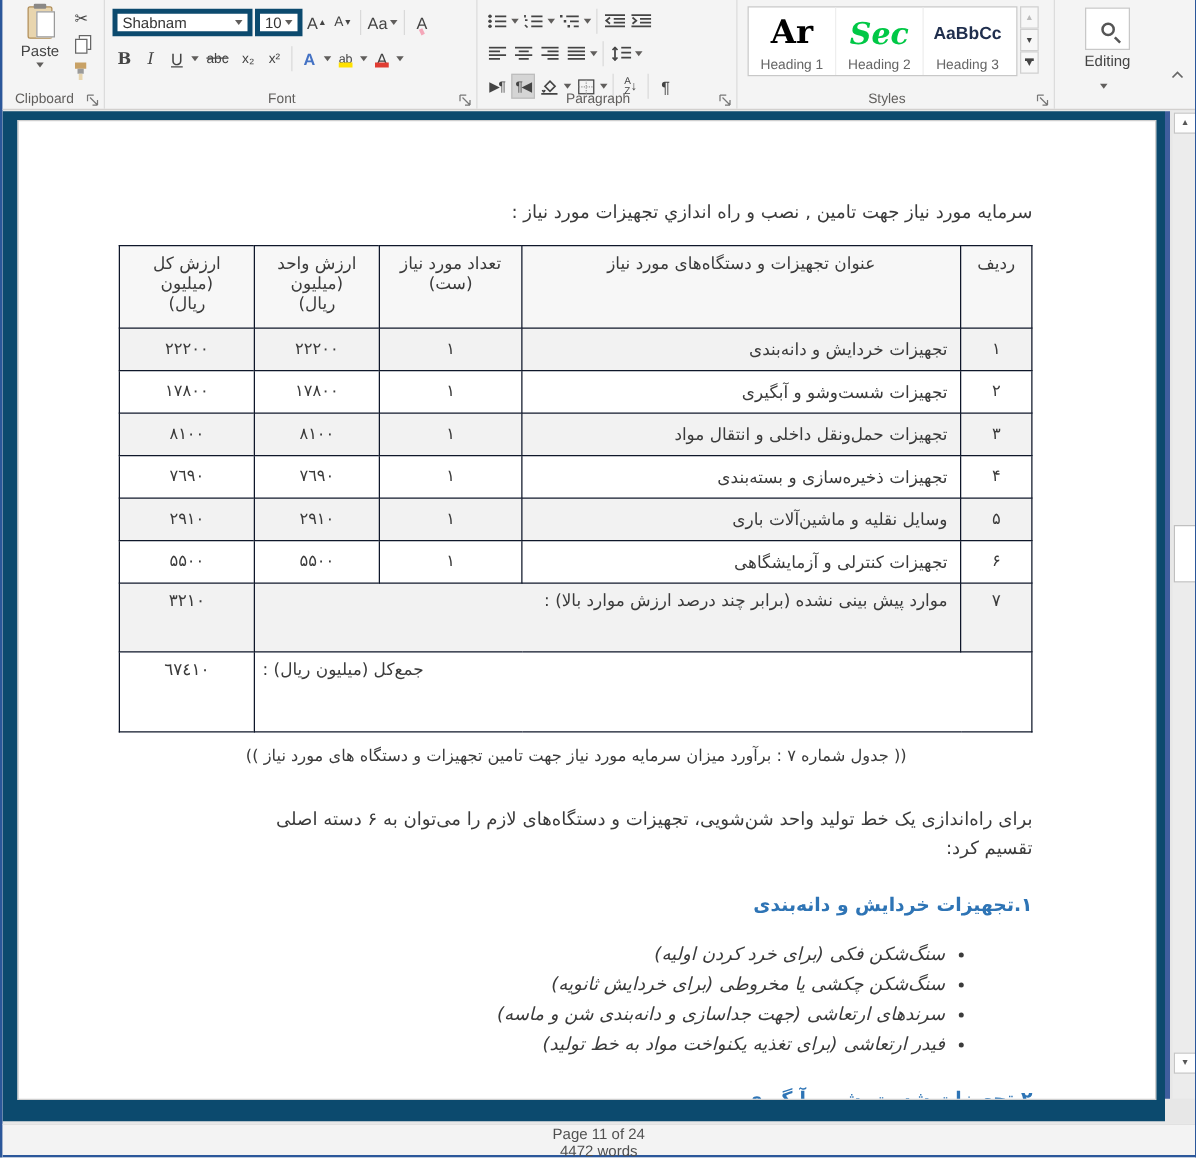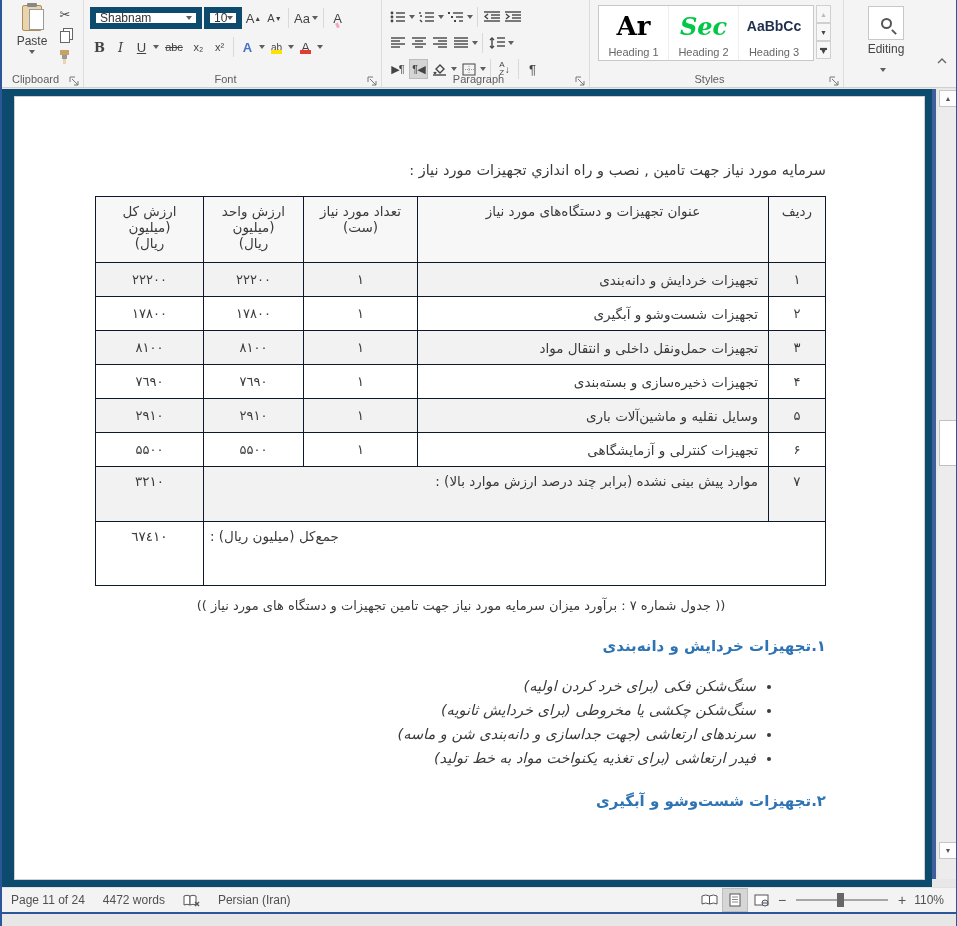--- a/index.html
+++ b/index.html
@@ -28,21 +28,21 @@
   .clipb { width:20px; height:26px; background:#e8d5ae; border:1px solid #b08d57; border-radius:2px; position:relative; }
   .clipb:before { content:""; position:absolute; left:4px; top:-3px; width:10px; height:4px; background:#8a8886; border-radius:1px; }
   .clipb:after { content:""; position:absolute; left:6px; top:3px; width:13px; height:19px; background:#fff; border:1px solid #9a9a9a; }
   .paste-txt { font-size:12px; color:#444; margin-top:3px; }
   .mini-col { position:absolute; left:52px; top:5px; width:24px; display:flex; flex-direction:column; gap:2px; }
   .mini { width:22px; height:19px; }
   .copyic { width:10px; height:12px; border:1px solid #666; background:#fff; box-shadow:3px -3px 0 -1px #fff, 3px -3px 0 0 #666; margin-top:3px; }
 
   
   .g-font { width:298px; }
-  .combo { background:#fff; border:6px solid #0c4a6e; height:22px; display:flex; align-items:center;
+  .combo { background:#fff; border:4px solid #0c4a6e; height:22px; display:flex; align-items:center;
            justify-content:space-between; padding:0 4px; font-size:12px; color:#333; cursor:pointer; }
   .frow { display:flex; align-items:center; gap:2px; margin:3px 2px 0 2px; }
   .lbtn { font-size:13px; width:19px; height:20px; }
   .colorbar { position:relative; }
   .colorbar i { position:absolute; left:3px; right:3px; bottom:2px; height:4px; }
   .vsep { width:1px; height:20px; background:#d9d9d9; margin:0 2px; }
 
   
   .g-para { width:208px; }
 
@@ -98,23 +98,23 @@
   ul.bullets li { margin-right:70px; margin-bottom:1px; }
   .clippedhead { margin-top:22px; }
 
   
   .vscroll { position:absolute; left:936px; top:89px; width:20px; height:790px; background:#ececec; }
   .sbtn { position:absolute; left:1px; width:18px; height:17px; background:#fdfdfd; border:1px solid #c5c5c5;
           display:flex; align-items:center; justify-content:center; font-size:7px; color:#555; cursor:pointer; }
   .vthumb { position:absolute; left:1px; top:331px; width:18px; height:46px; background:#fff; border:1px solid #c0c0c0; cursor:grab; }
 
   
-  .statusbar { position:absolute; left:0; right:0; bottom:12px; height:27px; background:#f3f3f3;
+  .statusbar { position:absolute; left:0; right:0; bottom:0; height:27px; background:#f3f3f3;
                border-top:1px solid #e1e1e1; border-bottom:2px solid #2b579a;
-               display:flex; align-items:center; font-size:12px; color:#505050; }
+               display:flex; align-items:center; font-size:12px; color:#505050;flex-direction:column; }
   .sitem { padding:0 9px; height:100%; display:flex; align-items:center; cursor:pointer; }
   .sspacer { flex:1; }
   .viewbtn { width:26px; height:100%; display:flex; align-items:center; justify-content:center; cursor:pointer; }
   .viewbtn.sel { background:#d6d6d6; }
   .zoomtrack { position:relative; width:92px; height:2px; background:#a6a6a6; margin:0 6px; }
   .zoomthumb { position:absolute; left:44%; top:-6px; width:7px; height:14px; background:#666; cursor:grab; }
   .zoomsign { font-size:14px; color:#555; width:16px; text-align:center; cursor:pointer; }
   .zoomlvl { padding:0 12px 0 4px; }
 </style>
 </head>
@@ -478,20 +478,22 @@
         </tr>
         <tr class="total">
           <td colspan="4" class="cap">جمع‌کل (میلیون ریال) :</td>
           <td class="num">٦٧٤١٠</td>
         </tr>
       </tbody>
         </table>
 
       <div class="caption">(( جدول شماره ۷ : برآورد میزان سرمایه مورد نیاز جهت تامین تجهیزات و دستگاه های مورد نیاز ))</div>
 
+      <div class="bodypara">برای راه‌اندازی یک خط تولید واحد شن‌شویی، تجهیزات و دستگاه‌های لازم را می‌توان به ۶ دسته اصلی
+تقسیم کرد:</div>
 
       <div class="bluehead">۱.تجهیزات خردایش و دانه‌بندی</div>
 
       <ul class="bullets">
         <li>سنگ‌شکن فکی (برای خرد کردن اولیه)</li>
         <li>سنگ‌شکن چکشی یا مخروطی (برای خردایش ثانویه)</li>
         <li>سرندهای ارتعاشی (جهت جداسازی و دانه‌بندی شن و ماسه)</li>
         <li>فیدر ارتعاشی (برای تغذیه یکنواخت مواد به خط تولید)</li>
       </ul>
 

